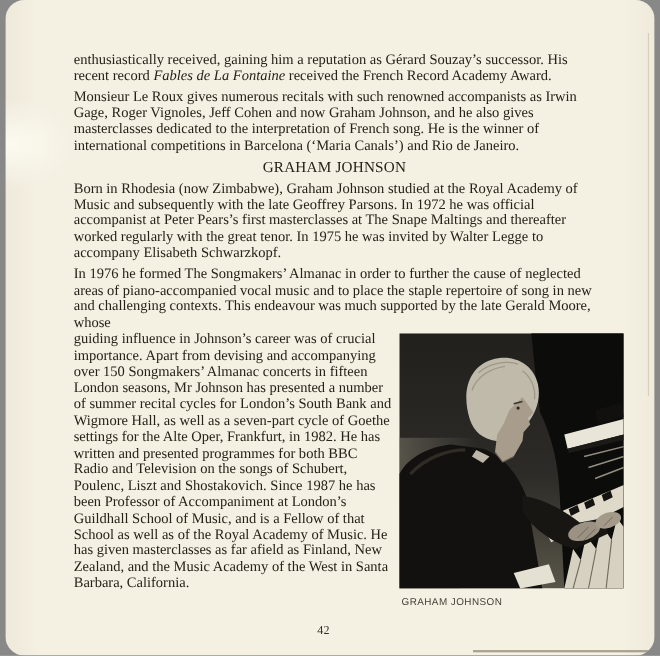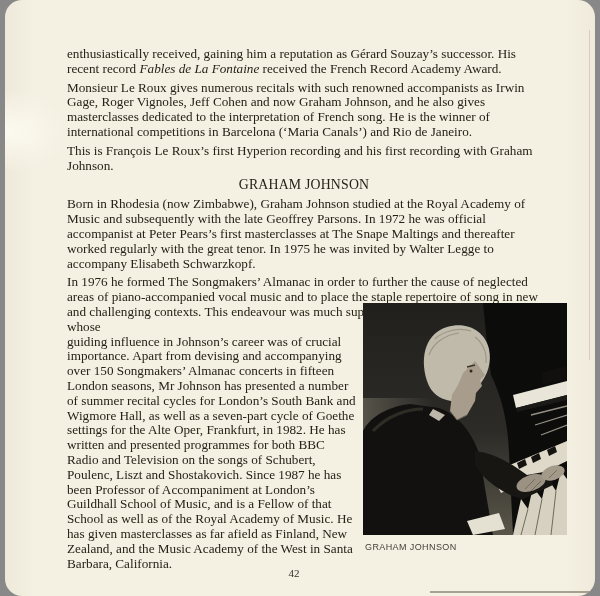--- a/index.html
+++ b/index.html
@@ -51,21 +51,20 @@
 <body>
 
 <div class="page">
 
   <div class="content">
 
     <p><span>enthusiastically received, gaining him a reputation as Gérard Souzay’s successor. His recent record </span><i>Fables de La Fontaine</i><span> received the French Record Academy Award.</span></p>
 
     <p>Monsieur Le Roux gives numerous recitals with such renowned accompanists as Irwin Gage, Roger Vignoles, Jeff Cohen and now Graham Johnson, and he also gives masterclasses dedicated to the interpretation of French song. He is the winner of international competitions in Barcelona (‘Maria Canals’) and Rio de Janeiro.</p>
 
-    <p>This is François Le Roux’s first Hyperion recording and his first recording with Graham Johnson.</p>
 
     <h2 class="heading">GRAHAM JOHNSON</h2>
 
     <p>Born in Rhodesia (now Zimbabwe), Graham Johnson studied at the Royal Academy of Music and subsequently with the late Geoffrey Parsons. In 1972 he was official accompanist at Peter Pears’s first masterclasses at The Snape Maltings and thereafter worked regularly with the great tenor. In 1975 he was invited by Walter Legge to accompany Elisabeth Schwarzkopf.</p>
 
     <p class="joined">In 1976 he formed The Songmakers’ Almanac in order to further the cause of neglected areas of piano-accompanied vocal music and to place the staple repertoire of song in new and challenging contexts. This endeavour was much supported by the late Gerald Moore, whose</p>
 
     <p class="narrow">guiding influence in Johnson’s career was of crucial importance. Apart from devising and accompanying over 150 Songmakers’ Almanac concerts in fifteen London seasons, Mr Johnson has presented a number of summer recital cycles for London’s South Bank and Wigmore Hall, as well as a seven-part cycle of Goethe settings for the Alte Oper, Frankfurt, in 1982. He has written and presented programmes for both BBC Radio and Television on the songs of Schubert, Poulenc, Liszt and Shostakovich. Since 1987 he has been Professor of Accompaniment at London’s Guildhall School of Music, and is a Fellow of that School as well as of the Royal Academy of Music. He has given masterclasses as far afield as Finland, New Zealand, and the Music Academy of the West in Santa Barbara, California.</p>
 
   </div>

